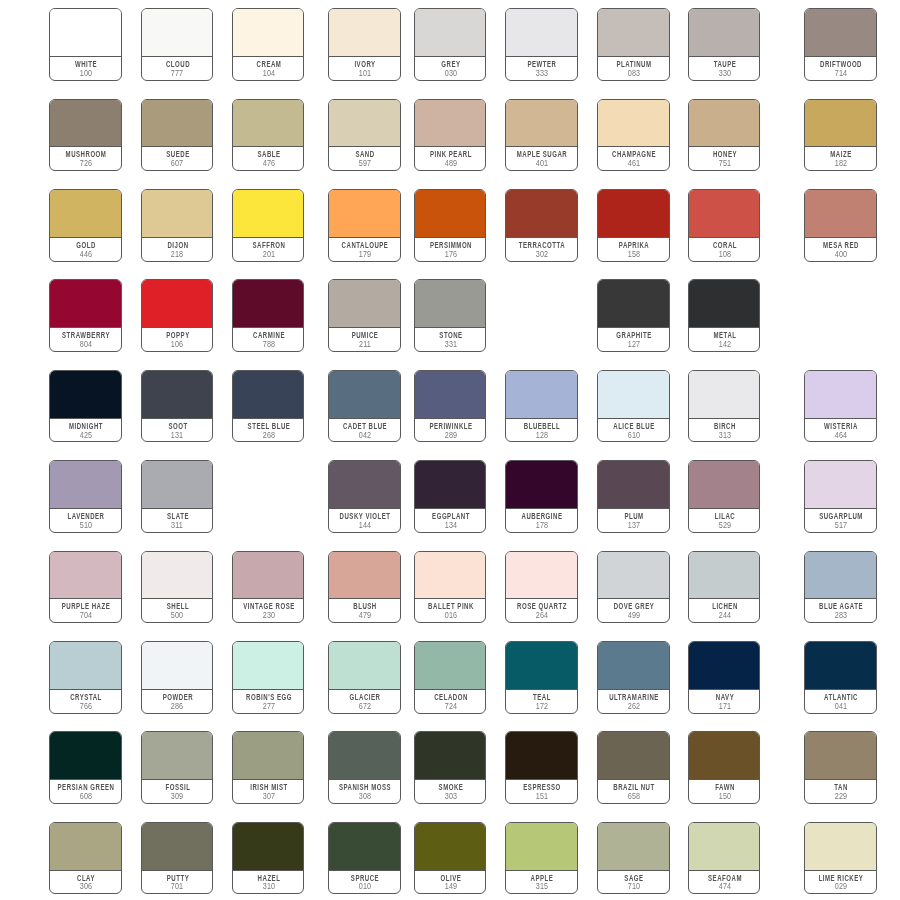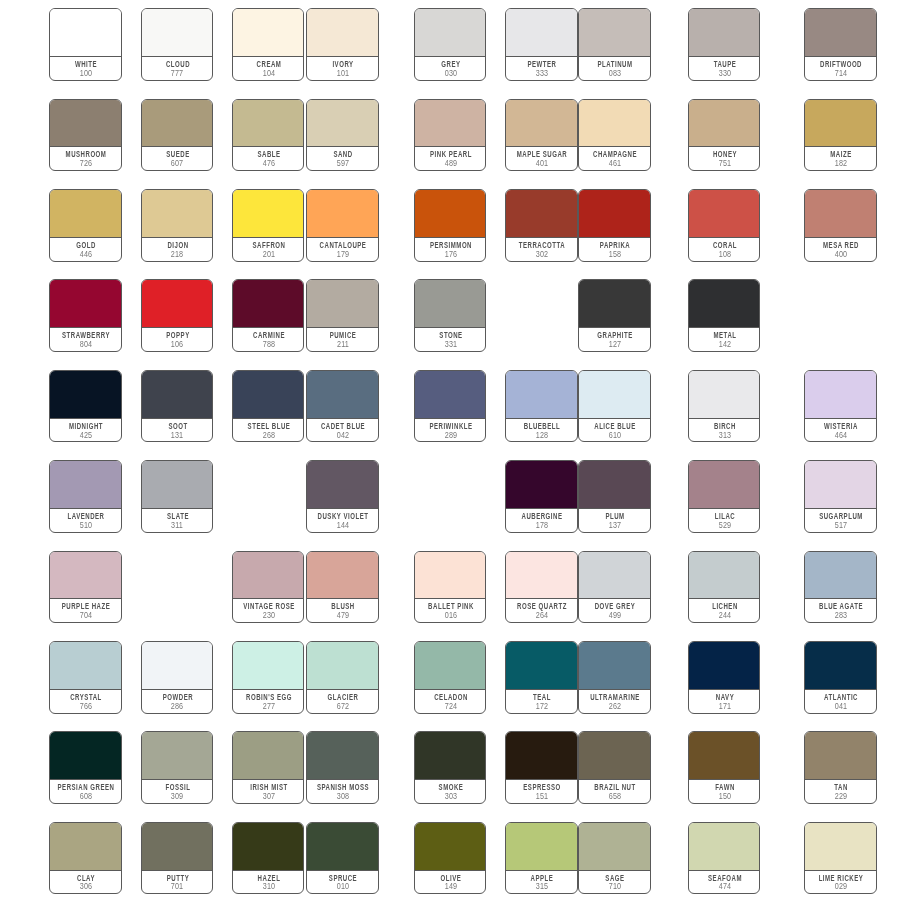--- a/index.html
+++ b/index.html
@@ -5,22 +5,22 @@
 <style>
   html,body{margin:0;padding:0;}
   body{width:900px;height:900px;background:#ffffff;
        font-family:"Liberation Sans",sans-serif;
        -webkit-font-smoothing:antialiased;}
   #palette-grid{position:absolute;left:49.4px;top:8.2px;width:801.5px;height:883px;}
   .row{position:relative;height:90.4px;}
   .chip{position:absolute;top:0;width:72.3px;height:72.6px;box-sizing:border-box;
         border:1px solid #595959;border-radius:6px;background:#ffffff;
         overflow:hidden;}
-  .c0{left:0}.c1{left:91.2px}.c2{left:182.4px}.c3{left:257px}.c4{left:364.8px}
-  .c5{left:456px}.c6{left:529px}.c7{left:638.4px}.c8{left:755px}
+  .c0{left:0}.c1{left:91.2px}.c2{left:182.4px}.c3{left:279px}.c4{left:364.8px}
+  .c5{left:456px}.c6{left:548px}.c7{left:638.4px}.c8{left:755px}
   .swatch{position:absolute;left:0;top:0;right:0;height:46.9px;
           border-bottom:1px solid #595959;}
   .label{position:absolute;left:0;right:0;top:47.9px;bottom:0;}
   .nm{position:absolute;left:50%;top:4px;
       font-size:8.2px;font-weight:bold;letter-spacing:0.7px;color:#515151;
       line-height:1;white-space:nowrap;}
   .nm>span{display:inline-block;transform:scaleX(0.74) translateX(-50%);
            transform-origin:left center;margin-left:0.8px;}
   .nu{position:absolute;left:50%;top:12.9px;
       font-size:8.2px;letter-spacing:0.2px;color:#787878;
@@ -358,20 +358,27 @@
         <div class="nu"><span>311</span></div>
       </div>
     </div>
     <div class="chip c3">
       <div class="swatch" style="background-color: rgb(98, 87, 99);"></div>
       <div class="label">
         <div class="nm"><span>DUSKY VIOLET</span></div>
         <div class="nu"><span>144</span></div>
       </div>
     </div>
+    <div class="chip c4">
+      <div class="swatch" style="background-color: rgb(51, 35, 54);"></div>
+      <div class="label">
+        <div class="nm"><span>EGGPLANT</span></div>
+        <div class="nu"><span>134</span></div>
+      </div>
+    </div>
     <div class="chip c5">
       <div class="swatch" style="background-color: rgb(53, 6, 44);"></div>
       <div class="label">
         <div class="nm"><span>AUBERGINE</span></div>
         <div class="nu"><span>178</span></div>
       </div>
     </div>
     <div class="chip c6">
       <div class="swatch" style="background-color: rgb(89, 72, 84);"></div>
       <div class="label">
@@ -393,20 +400,27 @@
         <div class="nu"><span>517</span></div>
       </div>
     </div>
   </div>
   <div class="row">
     <div class="chip c0">
       <div class="swatch" style="background-color: rgb(212, 184, 192);"></div>
       <div class="label">
         <div class="nm"><span>PURPLE HAZE</span></div>
         <div class="nu"><span>704</span></div>
+      </div>
+    </div>
+    <div class="chip c1">
+      <div class="swatch" style="background-color: rgb(241, 234, 234);"></div>
+      <div class="label">
+        <div class="nm"><span>SHELL</span></div>
+        <div class="nu"><span>500</span></div>
       </div>
     </div>
     <div class="chip c2">
       <div class="swatch" style="background-color: rgb(199, 169, 173);"></div>
       <div class="label">
         <div class="nm"><span>VINTAGE ROSE</span></div>
         <div class="nu"><span>230</span></div>
       </div>
     </div>
     <div class="chip c3">

